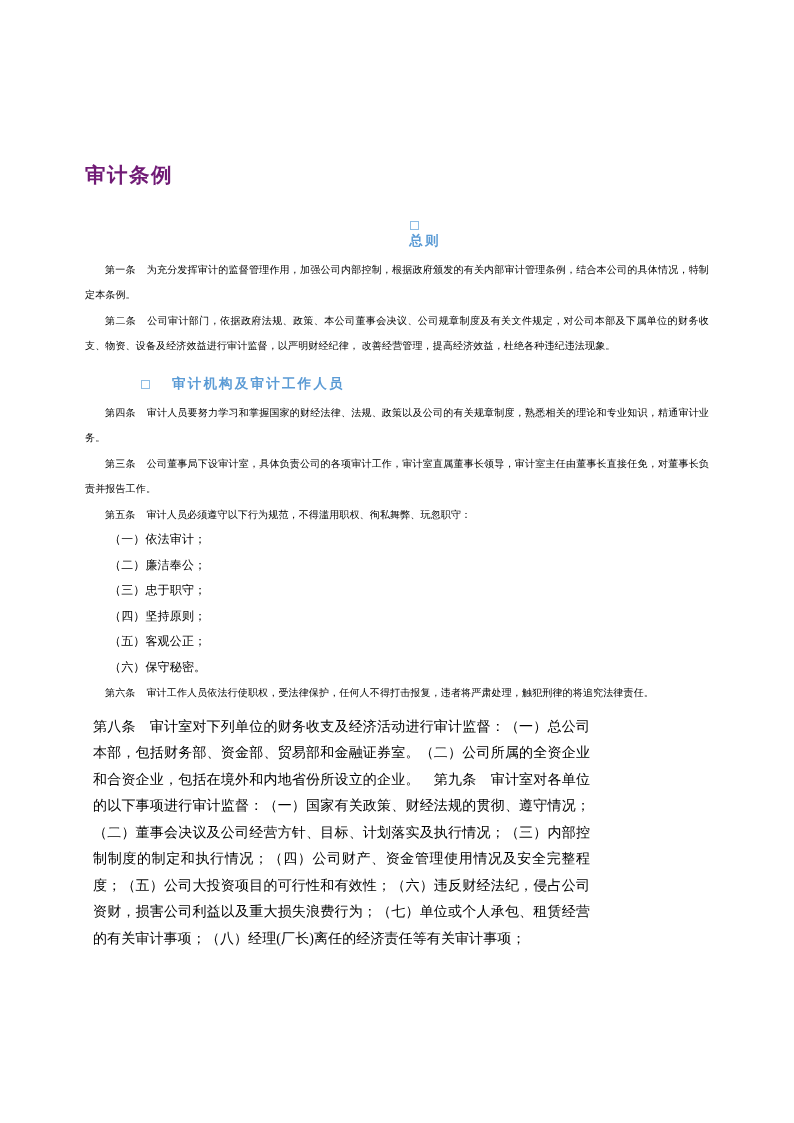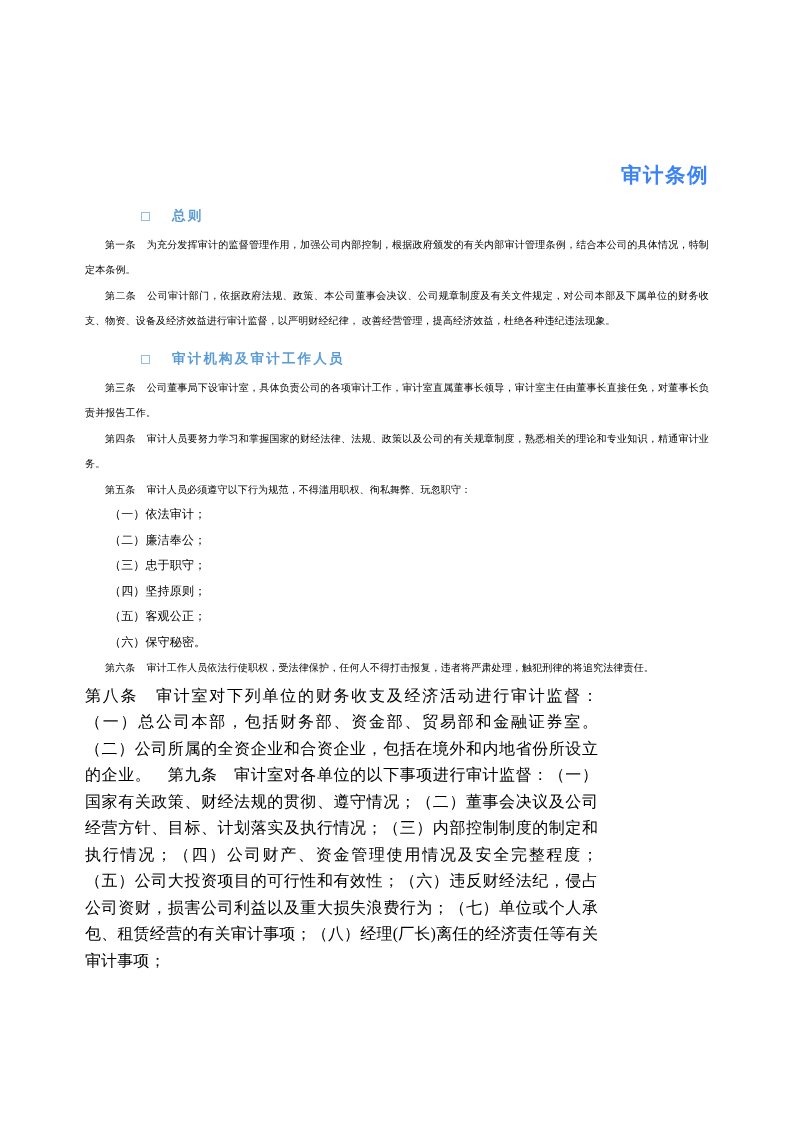--- a/index.html
+++ b/index.html
@@ -25,43 +25,43 @@
     position: absolute;
     left: 0;
     top: 0;
     width: 794px;
     padding: 160px 85px 0 85px;
     box-sizing: border-box;
   }
 
   
   .doc-title {
-    text-align: right;
-    color: #3b82f6;
+    text-align: left;
+    color: #701a75;
     font-size: 20.5px;
     font-weight: bold;
     letter-spacing: 1.5px;
     line-height: 1.5;
-    margin: 0 0 14px 0;
+    margin: 0 0 30px 0;
     font-family: "Liberation Serif", "DejaVu Serif", serif;
   }
 
   
   .section-head {
     display: flex;
     align-items: center;
     color: #5b9bd5;
     font-size: 13.5px;
     font-weight: bold;
     letter-spacing: 2.2px;
     margin: 14px 0 4px 0;
     padding-left: 56px;
     line-height: 1.7;
   }
-  .section-head.first { margin-top: 0; }
+  .section-head.first { margin-top: 0; flex-direction: column; }
   .sq-bullet {
     display: inline-block;
     width: 9px;
     height: 9px;
     border: 1.4px solid #8fbde4;
     margin-right: 22px;
     flex: 0 0 auto;
     box-sizing: border-box;
   }
   .section-head-label { display: inline-block; }
@@ -87,25 +87,25 @@
     text-indent: 2em;
     letter-spacing: 0.15px;
   }
 
   
   .block-final {
     margin-top: 2px;
     width: 513px;
   }
   .block-final p {
-    font-size: 16px;
+    font-size: 14px;
     line-height: 26.5px;
     text-align: justify;
     text-justify: inter-ideograph;
-    margin: 0;
+    margin: 8px;
     text-indent: 0;
     letter-spacing: 0.1px;
   }
 </style>
 </head>
 <body>
 
 <div class="page">
   <div class="doc-body">
 
@@ -123,25 +123,25 @@
     <p class="para">
       <span class="art-no">第二条</span><span>公司审计部门，依据政府法规、政策、本公司董事会决议、公司规章制度及有关文件规定，对公司本部及下属单位的财务收支、物资、设备及经济效益进行审计监督，以严明财经纪律，  改善经营管理，提高经济效益，杜绝各种违纪违法现象。</span>
     </p>
 
     <div class="section-head">
       <span class="sq-bullet"></span>
       <span class="section-head-label">审计机构及审计工作人员</span>
     </div>
 
     <p class="para">
-      <span class="art-no">第三条</span><span>公司董事局下设审计室，具体负责公司的各项审计工作，审计室直属董事长领导，审计室主任由董事长直接任免，对董事长负责并报告工作。</span>
+      <span class="art-no">第四条</span><span>审计人员要努力学习和掌握国家的财经法律、法规、政策以及公司的有关规章制度，熟悉相关的理论和专业知识，精通审计业务。</span>
     </p>
 
     <p class="para">
-      <span class="art-no">第四条</span><span>审计人员要努力学习和掌握国家的财经法律、法规、政策以及公司的有关规章制度，熟悉相关的理论和专业知识，精通审计业务。</span>
+      <span class="art-no">第三条</span><span>公司董事局下设审计室，具体负责公司的各项审计工作，审计室直属董事长领导，审计室主任由董事长直接任免，对董事长负责并报告工作。</span>
     </p>
 
     <p class="para">
       <span class="art-no">第五条</span><span>审计人员必须遵守以下行为规范，不得滥用职权、徇私舞弊、玩忽职守：</span>
     </p>
 
     <p class="sub-item">（一）依法审计；</p>
     <p class="sub-item">（二）廉洁奉公；</p>
     <p class="sub-item">（三）忠于职守；</p>
     <p class="sub-item">（四）坚持原则；</p>

